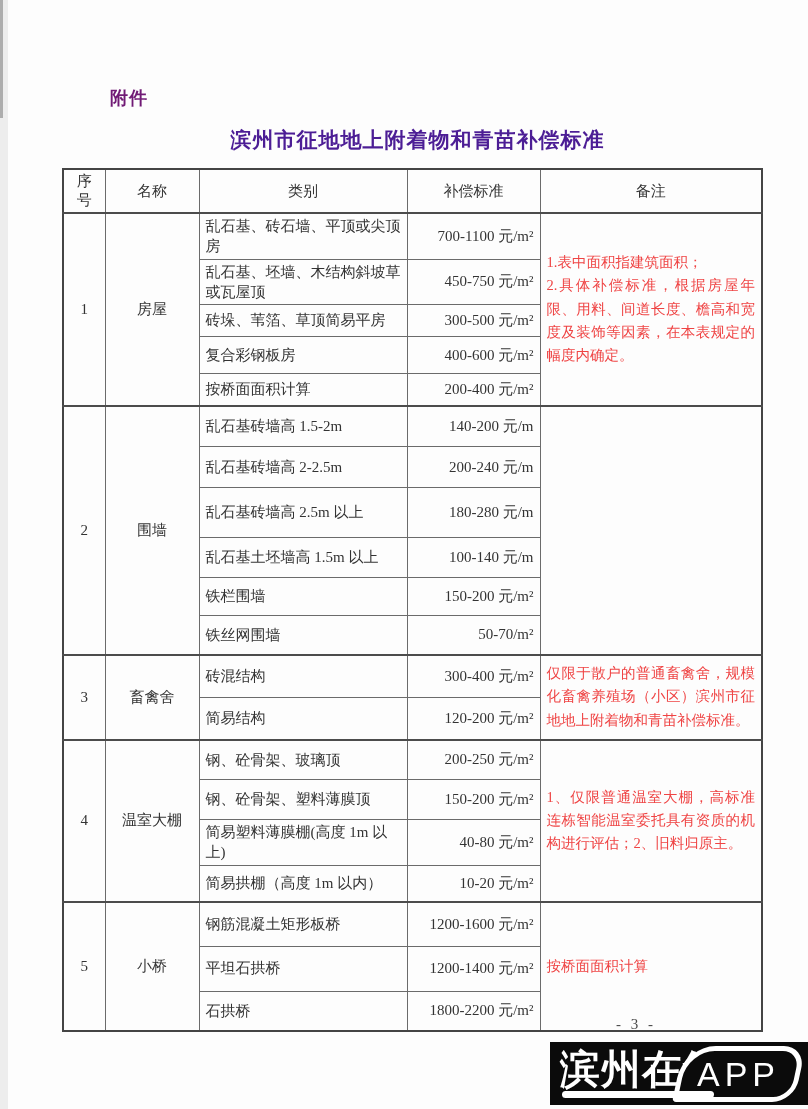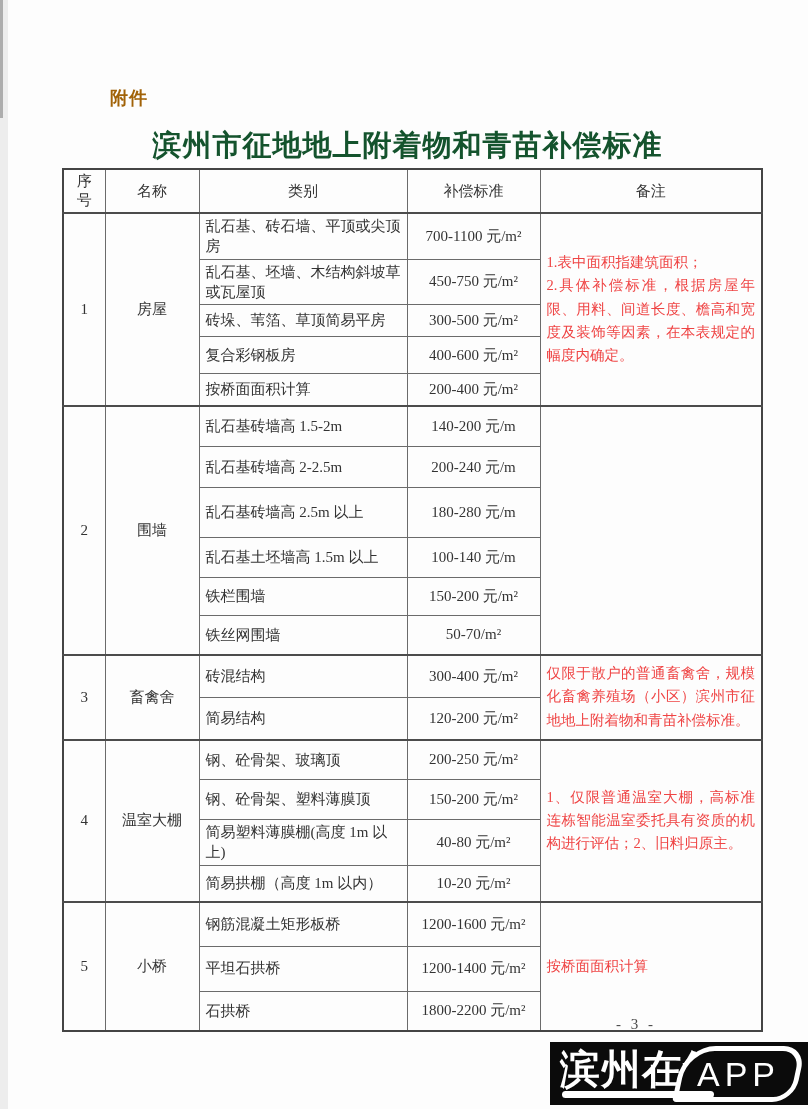--- a/index.html
+++ b/index.html
@@ -10,45 +10,45 @@
     color:#2e2e2e;
     position:relative;
     overflow:hidden;
   }
   .page{position:absolute;inset:0;background:#fdfdfd;}
   .edge-band{position:absolute;left:0;top:0;width:8px;height:100%;background:#ededed;}
   .edge-sliver{position:absolute;left:0;top:0;width:3px;height:118px;background:#8a8a8a;opacity:.65;}
 
   .attachment-label{
     position:absolute;left:110px;top:86px;
-    font-size:18px;font-weight:700;letter-spacing:1px;color:#a16207;
+    font-size:18px;font-weight:700;letter-spacing:1px;color:#701a75;
   }
   .doc-title{
-    position:absolute;left:58px;top:126px;width:699px;
-    text-align:center;font-size:29px;font-weight:700;letter-spacing:1px;color:#14532d;
+    position:absolute;left:68px;top:126px;width:699px;
+    text-align:center;font-size:21px;font-weight:700;letter-spacing:1px;color:#4c1d95;
   }
 
   table.comp{
     position:absolute;left:62px;top:168px;width:699px;
     border-collapse:collapse;table-layout:fixed;
     font-size:15px;color:#333;
   }
   table.comp{border:2px solid #444;}
   table.comp td,table.comp th{
     border:1px solid #6b6b6b;
     padding:2px 6px;
     font-weight:400;
     vertical-align:middle;
     overflow:hidden;
   }
   tr.g-start td{border-top:2px solid #4c4c4c;}
   th{text-align:center;font-size:15px;color:#333;}
   td.no-cell,td.name-cell{text-align:center;}
   td.cat-cell{text-align:left;padding-left:12px;line-height:1.35;}
-  td.std-cell{text-align:center;}
+  td.std-cell{text-align:right;}
   td.remark-cell{
     text-align:justify;font-size:14.5px;line-height:1.6;
     padding:6px 9px;white-space:pre-line;vertical-align:middle;color:#ef4444;
   }
 
   .page-number{
     position:absolute;left:598px;top:1016px;width:76px;
     text-align:center;font-size:15px;color:#4a4a4a;letter-spacing:3px;
   }
 

